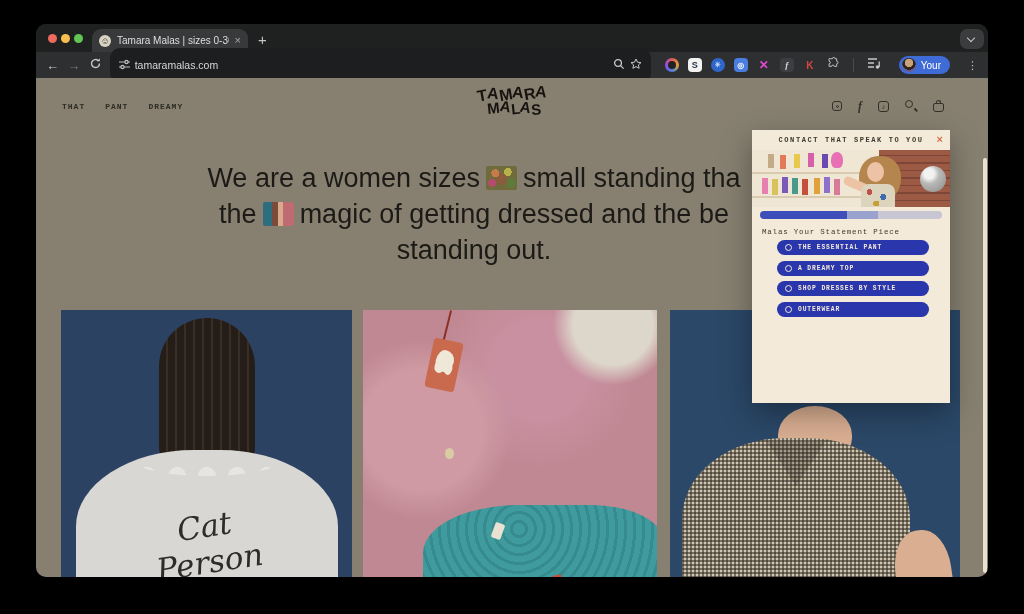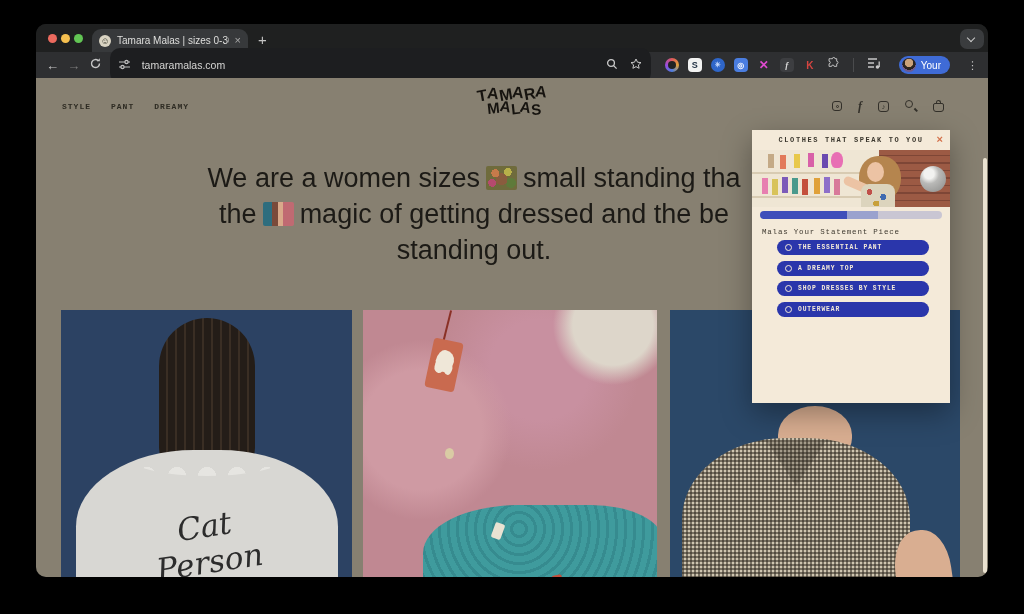--- a/index.html
+++ b/index.html
@@ -24,21 +24,21 @@
   .win-chevron i { position:absolute; left:8px; top:6px; width:6px; height:6px; border-right:1.6px solid #c9c9c9;
                    border-bottom:1.6px solid #c9c9c9; transform:rotate(45deg); }
 
   
   .toolbar { position:absolute; left:0; top:28px; width:100%; height:26px; background:#2e2f31;
              display:flex; align-items:center; }
   .nav-glyph { font-size:13px; color:#c6c6c6; width:22px; text-align:center; }
   .nav-glyph.dim { color:#7c7c7c; }
   .reload-svg { width:22px; text-align:center; }
   .omnibox { margin-left:4px; width:560px; height:35px; background:#1d1e20; border-radius:10px;
-             display:flex; align-items:center; padding:0 9px; gap:12px; }
+             display:flex; align-items:center; padding:0 9px; gap:5px; }
   .tune { flex:0 0 auto; }
   .url-text { color:#d6d6d4; font-size:10.5px; flex:1; }
   .pill-ic { flex:0 0 auto; }
   .ext-row { display:flex; align-items:center; gap:9px; margin-left:14px; }
   .ext { width:14px; height:14px; border-radius:4px; font-size:9px; font-weight:bold;
          display:flex; align-items:center; justify-content:center; font-family:"Liberation Sans",sans-serif; }
   .ext-arc { border-radius:50%; background:conic-gradient(#e05a5a,#e0a13a,#4a7de0,#9a4ae0,#e05a5a); position:relative; }
   .ext-arc i { position:absolute; left:3px; top:3px; width:8px; height:8px; border-radius:50%; background:#222; }
   .ext-s { background:#f2f2f2; color:#243447; }
   .ext-dot { border-radius:50%; background:#2f66c9; color:#cfe0ff; font-size:7px; }
@@ -265,21 +265,21 @@
         <span class="avatar"></span>
         <span>Your</span>
       </span>
       <span class="kebab">⋮</span>
     </div>
   </div>
 
   <div class="content">
 
     <div class="site-nav">
-      <span>STYLE</span>
+      <span>THAT</span>
       <span>PANT</span>
       <span>DREAMY</span>
     </div>
     <div class="logo">
       <div class="l1" id="logo1"><span>T</span><span>A</span><span>M</span><span>A</span><span>R</span><span>A</span></div>
       <div class="l2" id="logo2"><span>M</span><span>A</span><span>L</span><span>A</span><span>S</span></div>
     </div>
     <div class="hdr-icons">
       <span class="ig">
           <i></i>
@@ -329,21 +329,21 @@
       <div class="gingham">
         <div class="lapel"></div>
       </div>
       <div class="arm3"></div>
     </div>
 
     <div class="scrollbar"></div>
 
     <div class="popup">
       <div class="pp-head">
-        <span class="pp-title">CLOTHES THAT SPEAK TO YOU</span>
+        <span class="pp-title">CONTACT THAT SPEAK TO YOU</span>
         <span class="pp-close">×</span>
       </div>
       <div class="pp-photo">
         <div class="brick"></div>
         <div class="shelfline" style="top:22px;"></div>
         <div class="shelfline" style="top:46px;"></div>
         <div class="books2"></div>
         <div class="books"></div>
         <div class="pinkblob"></div>
         <div class="hairW"></div>

